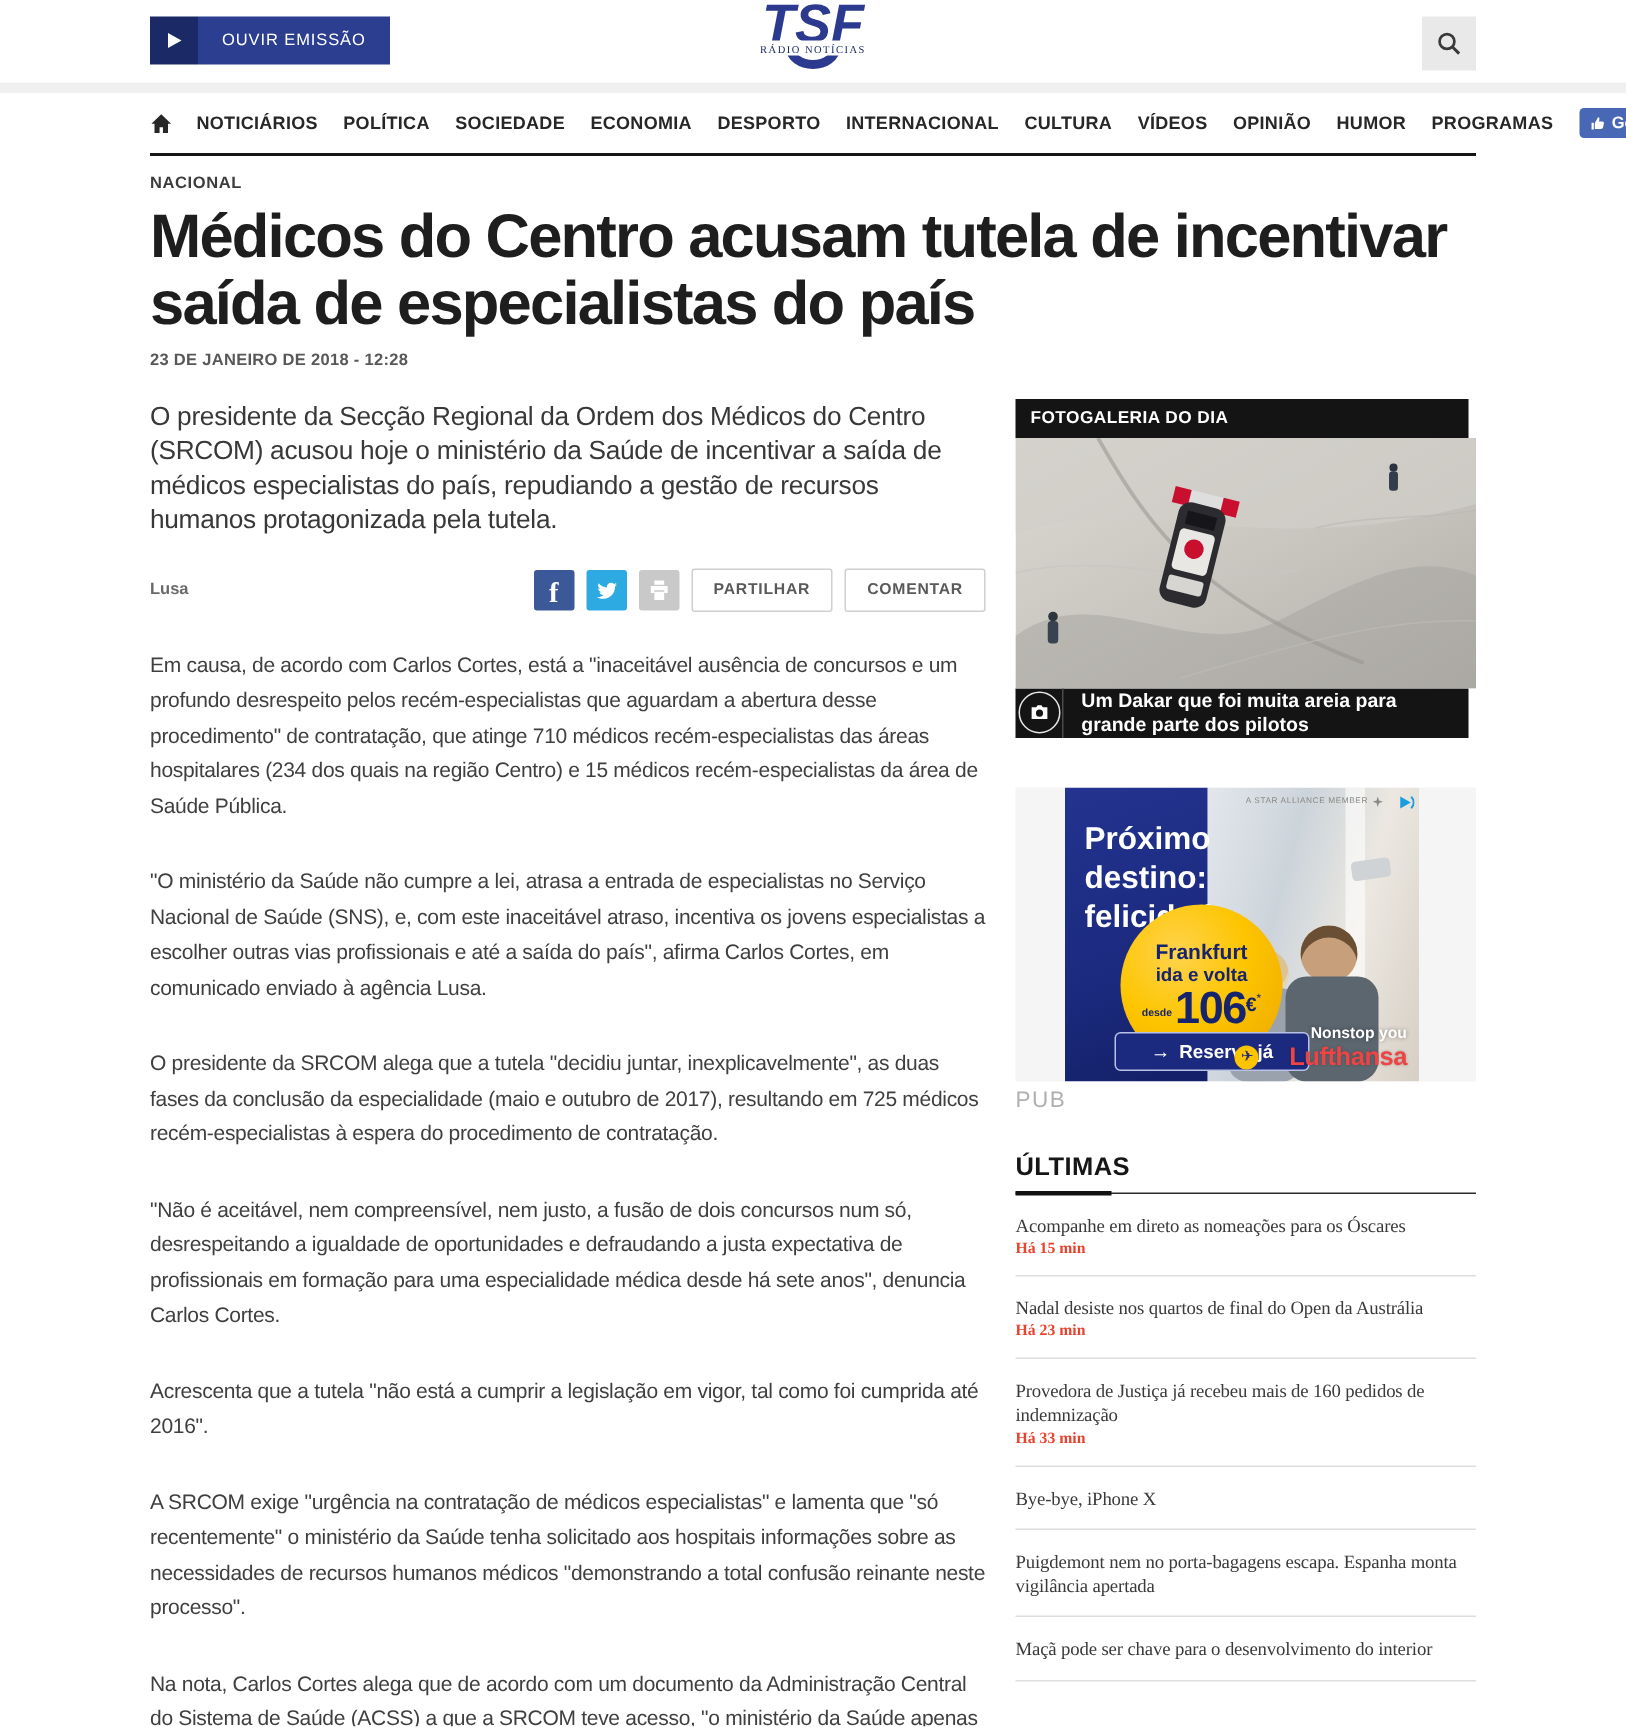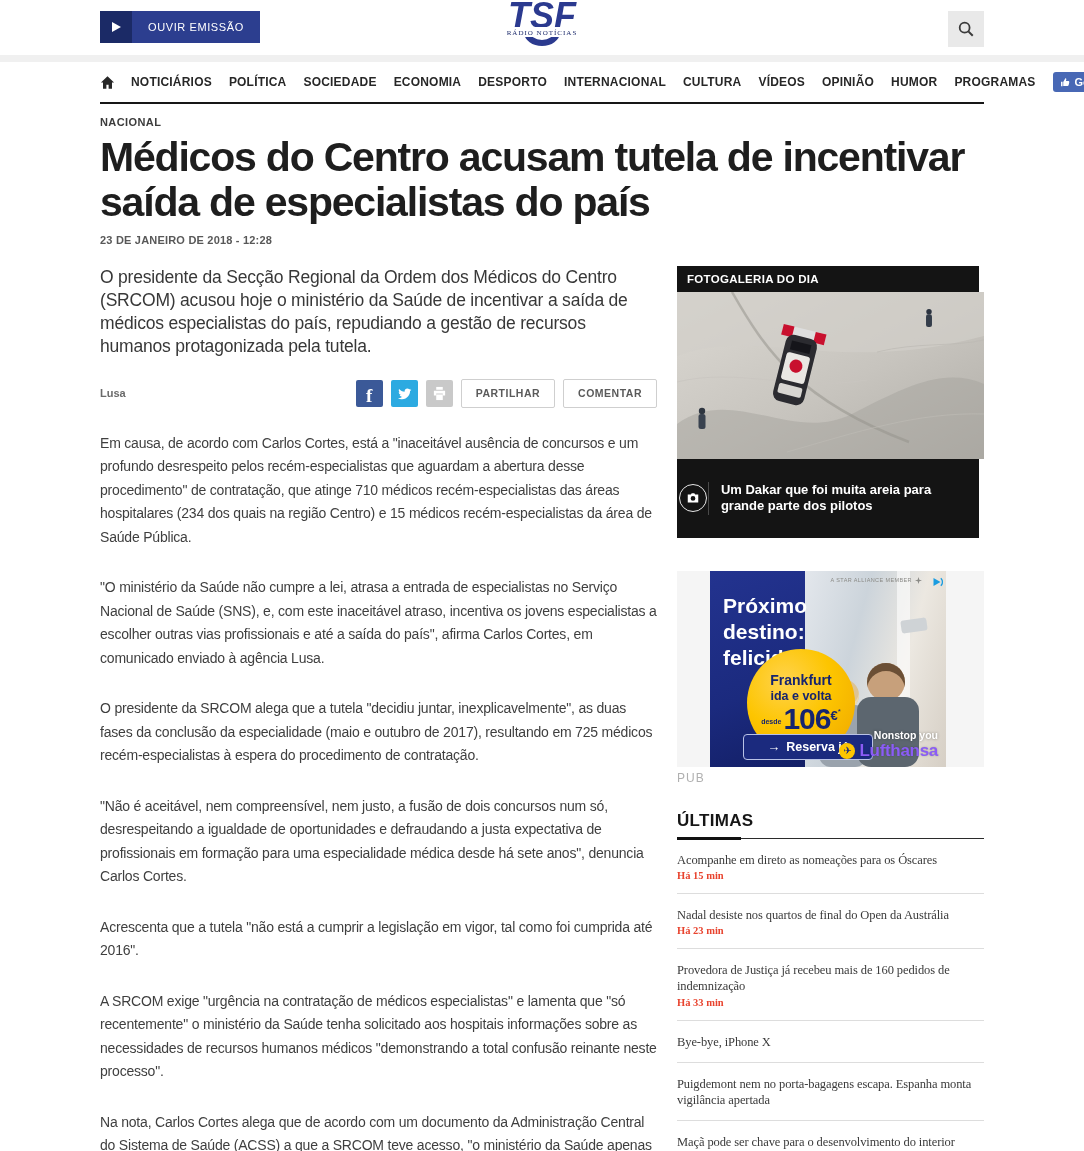--- a/index.html
+++ b/index.html
@@ -41,21 +41,21 @@
   .share-fb { background:#3b5998; font-family:"Liberation Serif",serif; font-size:19px; font-weight:bold; padding-top:6px; }
   .share-tw { background:#2caae1; }
   .share-pr { background:#c9c9c9; }
   .share-outline { height:29px; border:1px solid #cfcfcf; background:#fff; border-radius:2px; font-size:10.5px; font-weight:bold; letter-spacing:.5px; color:#5a5a5a; padding:0 14px; cursor:pointer; }
   .para { font-size:14px; letter-spacing:-0.2px; line-height:1.68; color:#3f3f3f; margin-bottom:27px; }
 
   
   .foto-box { width:302px; cursor:pointer; }
   .foto-header { background:#141414; color:#fff; font-size:11.5px; font-weight:bold; letter-spacing:.3px; padding:7px 10px; }
   .foto-img { display:block; width:307px; height:167px; }
-  .foto-caption { background:#141414; display:flex; align-items:center; padding:23px 0; }
+  .foto-caption { background:#141414; display:flex; align-items:center; padding:0 0; }
   .cam-wrap { width:46px; display:flex; justify-content:center; }
   .cam-circle { width:28px; height:28px; border-radius:50%; border:1.5px solid #e6e6e6; display:flex; align-items:center; justify-content:center; }
   .foto-sep { width:1px; align-self:stretch; background:#4a4a4a; margin-right:12px; }
   .foto-caption-text { color:#fff; font-size:13px; font-weight:bold; line-height:1.25; padding-right:10px; }
 
   
   .ad-slot { margin-top:33px; width:307px; height:196px; background:#f5f5f5; position:relative; }
   .ad { position:absolute; left:33px; top:0; width:236px; height:196px; overflow:hidden; cursor:pointer; background:#fff; }
   .ad-photo { position:absolute; left:95px; top:0; right:0; bottom:0;
      background:linear-gradient(105deg,#e3e7ec 0%,#ccd4db 35%,#ece8e1 65%,#d6cfc5 100%); }
@@ -78,22 +78,22 @@
   .ad-desde { color:#16246e; font-size:7px; font-weight:bold; margin-bottom:7px; margin-right:2px; }
   .ad-price { color:#16246e; font-size:30px; font-weight:800; letter-spacing:-1px; line-height:.9; }
   .ad-cur { color:#16246e; font-size:13px; font-weight:bold; margin-bottom:9px; }
   .ad-ast { color:#16246e; font-size:8px; margin-bottom:16px; }
   .ad-cta { position:absolute; left:33px; top:163px; width:130px; height:26px; background:#1b2a7e; border:1.5px solid #b9c2e6; border-radius:4px; color:#fff; font-size:12.5px; font-weight:bold; display:flex; align-items:center; justify-content:center; gap:6px; cursor:pointer; }
   .ad-cta .arr { font-size:13px; }
   .ad-brand { position:absolute; right:8px; bottom:6px; text-align:right; }
   .ad-tagline { color:#fff; font-size:10.5px; font-weight:bold; text-shadow:0 0 3px rgba(0,0,0,.4); }
   .ad-brandrow { display:flex; align-items:center; justify-content:flex-end; gap:4px; }
   .lh-circle { width:16px; height:16px; border-radius:50%; background:#fdc500; color:#1b2a7e; font-size:10px; display:flex; align-items:center; justify-content:center; }
-  .lh-name { color:#8b5cf6; font-size:17px; font-weight:800; letter-spacing:-.3px; text-shadow:0 0 2px rgba(0,0,0,.25); }
-  .pub { font-size:12px; color:#b0b0b0; letter-spacing:1px; margin-top:4px; }
+  .lh-name { color:#ef4444; font-size:17px; font-weight:800; letter-spacing:-.3px; text-shadow:0 0 2px rgba(0,0,0,.25);margin-left:16px; }
+  .pub { font-size:15px; color:#b0b0b0; letter-spacing:1px; margin-top:4px; }
 
   
   .ultimas { margin-top:26px; }
   .ultimas-head { position:relative; border-bottom:1px solid #2b2b2b; padding-bottom:7px; }
   .ultimas-title { font-size:17px; font-weight:700; color:#161616; letter-spacing:.3px;text-align:right; }
   .ultimas-head::after { content:""; position:absolute; left:0; bottom:-2px; width:64px; height:3px; background:#111; }
   .ult-item { padding:13px 0 12px; border-bottom:1px solid #ddd; cursor:pointer;font-family:Liberation Serif, serif; }
   .ult-item:last-child { border-bottom:none; }
   .ult-title { font-size:12.5px; letter-spacing:-0.1px; line-height:1.3; color:#3a3a3a; }
   .ult-time { font-size:10.5px; font-weight:bold; color:#e8432e; margin-top:2px; }

